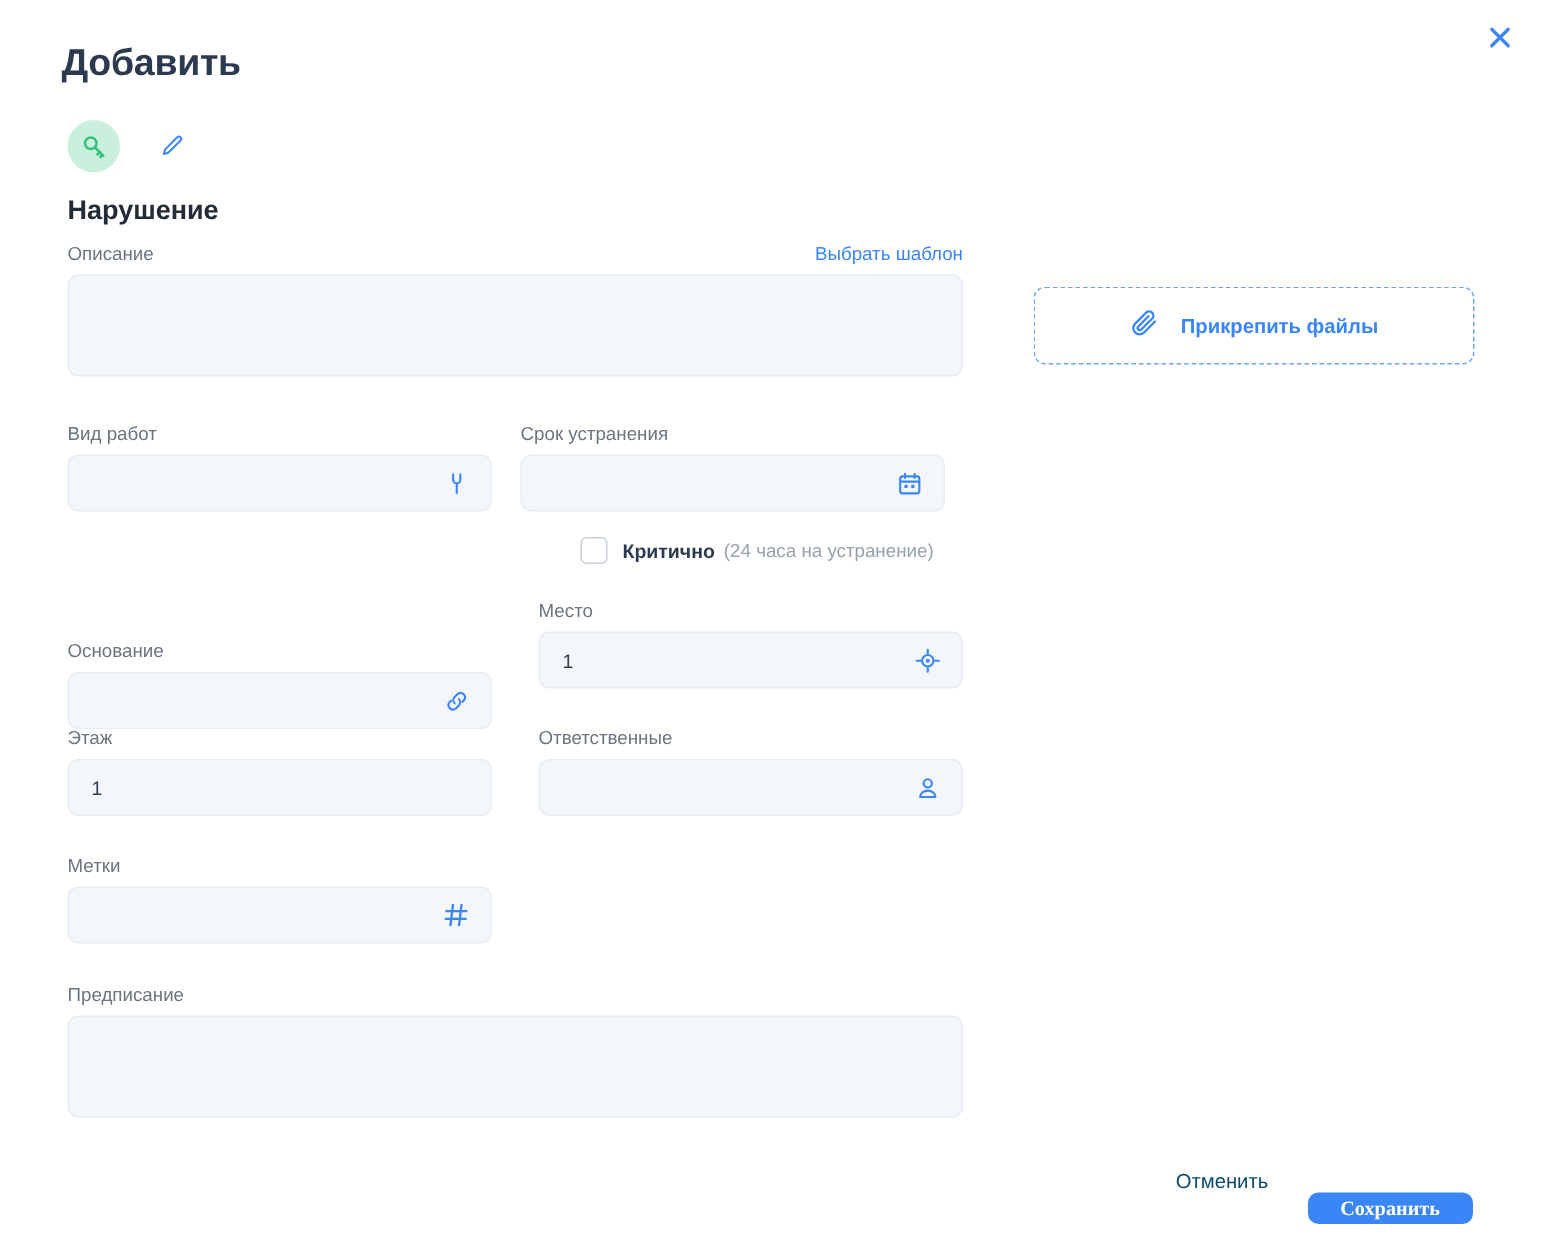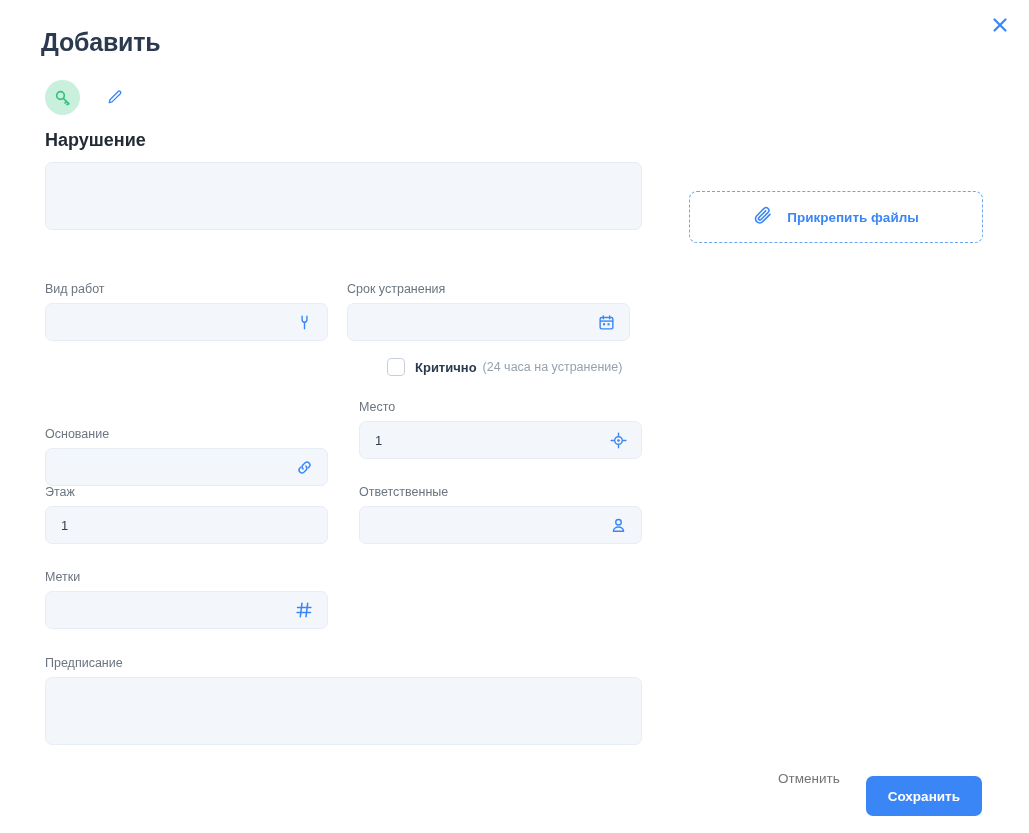--- a/index.html
+++ b/index.html
@@ -210,38 +210,38 @@
   .footer {
     position: absolute;
     right: 47px;
     bottom: 17px;
     display: flex;
     align-items: center;
     gap: 26px;
   }
   .btn-cancel {
     font-size: 13.5px;
-    color: #737373;
+    color: #0c4a6e;
     background: transparent;
     border: none;
     cursor: pointer;
     padding: 0;
     font-family: inherit;
   }
   .btn-save {
     background: #3b86f7;
     color: #ffffff;
     font-size: 13.5px;
     font-weight: bold;
     border: none;
     border-radius: 7px;
     padding: 0 22px;
-    height: 40px;
-    cursor: pointer;
-    font-family: Liberation Sans, sans-serif;
+    height: 21px;
+    cursor: pointer;
+    font-family: Liberation Serif, serif;
     margin-top: 36px;
   }
 </style>
 </head>
 <body>
 
 <div class="modal">
 
   <button class="close-btn">
     <svg width="16" height="16" viewBox="0 0 16 16">
@@ -265,20 +265,24 @@
         <path d="M17.2 3.6 a2.1 2.1 0 0 1 3 3 L8.6 18.2 l-4 1 1-4 Z" fill="none" stroke="#3b86f7" stroke-width="1.9" stroke-linejoin="round"></path>
       </svg>
     </div>
   </div>
 
   <div class="section-heading">Нарушение</div>
 
   <div class="form-area">
 
     <div class="b-desc">
+      <div class="label-row">
+        <span class="field-label">Описание</span>
+        <span class="template-link">Выбрать шаблон</span>
+      </div>
       <div class="inp inp-lg w-full">
         <span class="val"></span>
       </div>
     </div>
 
     <div class="b-vid">
       <span class="field-label">Вид работ</span>
       <div class="inp inp-sm w-col">
         <span class="val"></span>
         <span class="fi">

